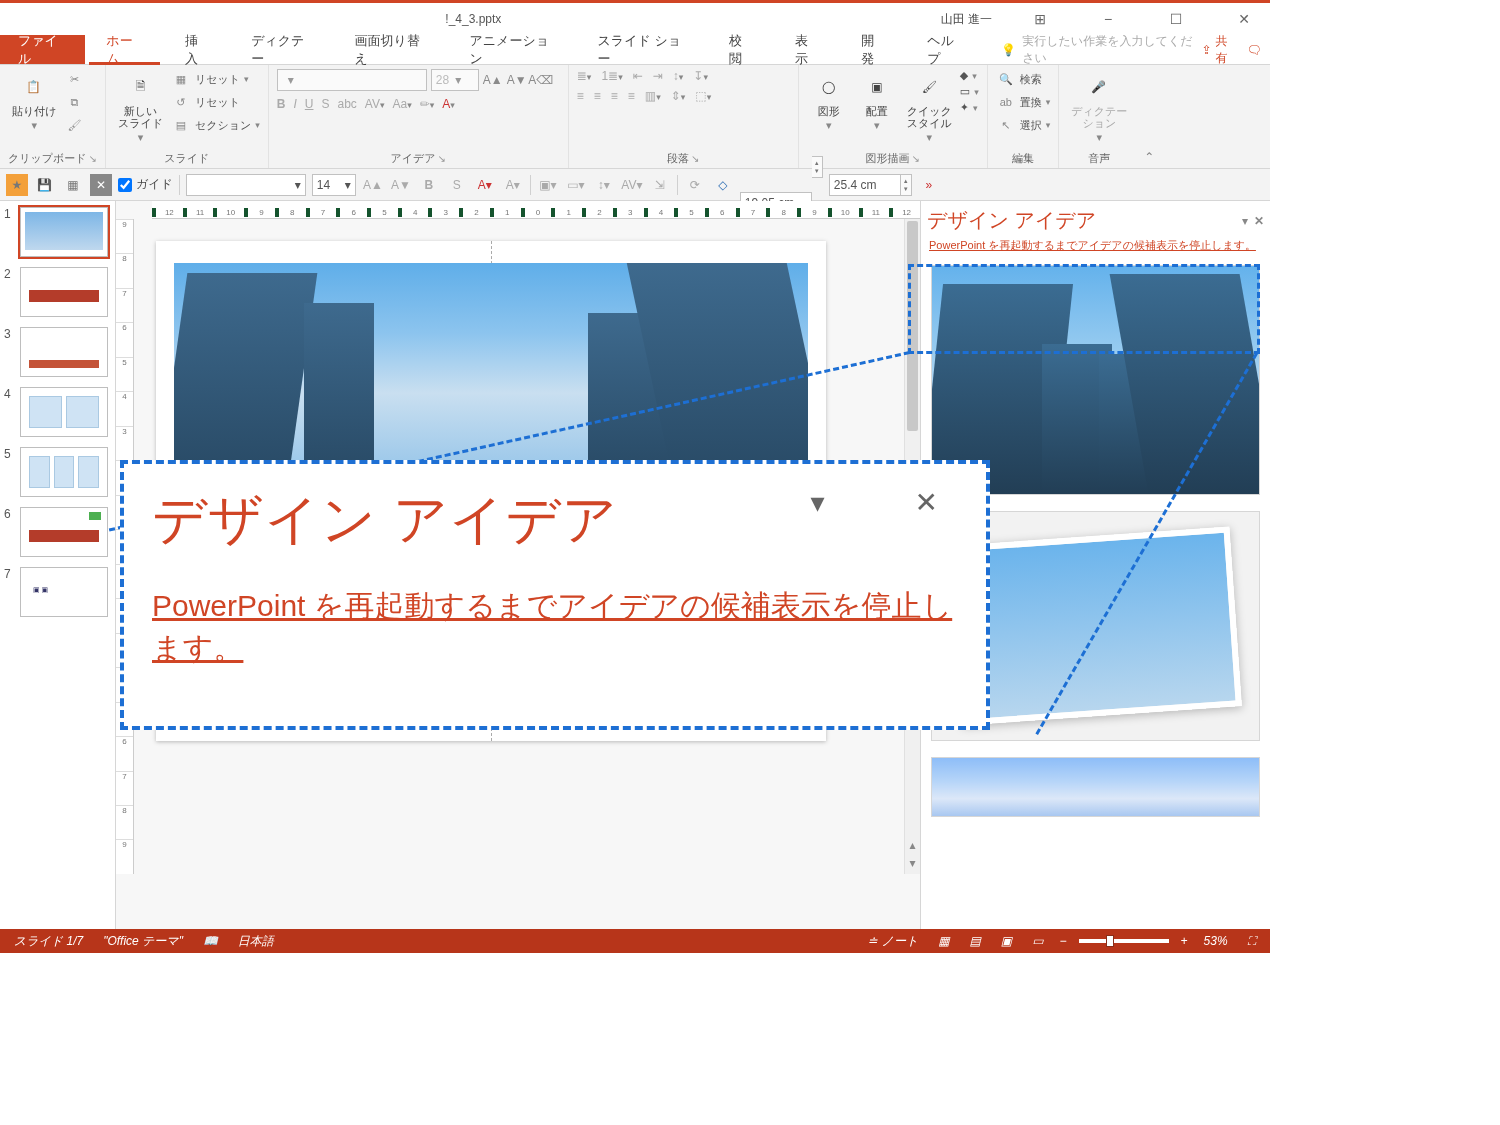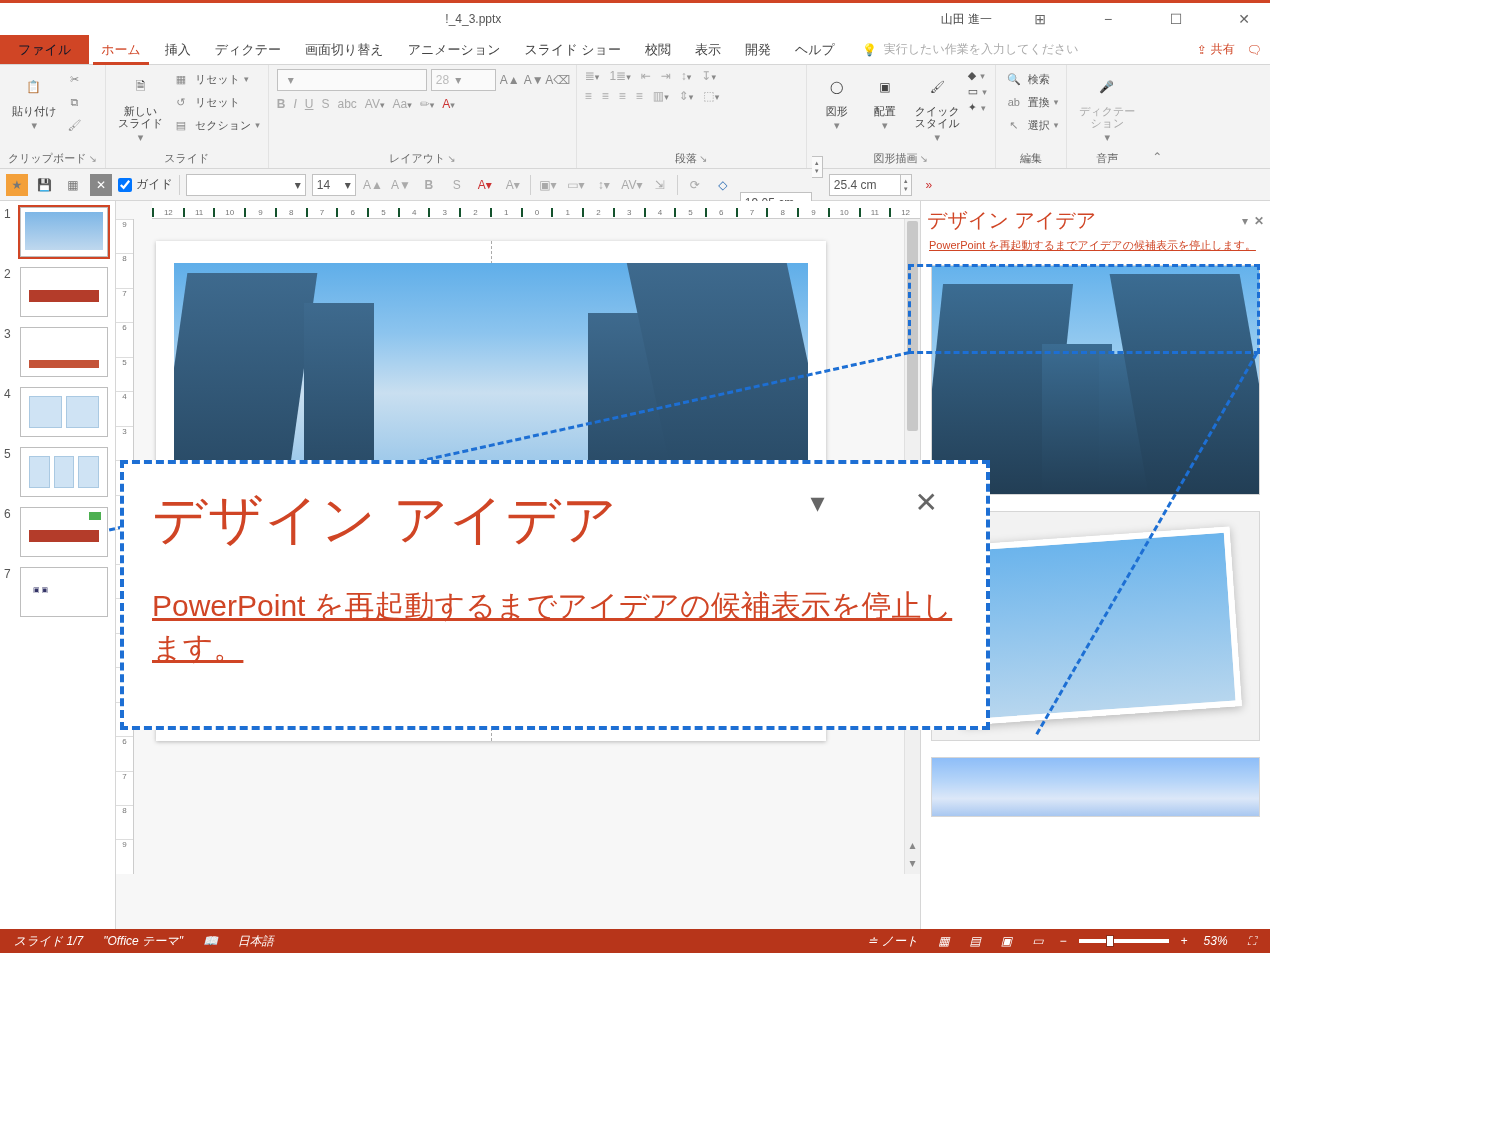--- a/index.html
+++ b/index.html
@@ -17,22 +17,22 @@
   body { width: 1270px; height: 953px; background: #fff; color: var(--text); font-size: 12px; position: relative; overflow: hidden; }
 
   
   .titlebar { height: 30px; background: #fff; border-top: 3px solid var(--orange); display: flex; align-items: center; padding: 16px 6px; }
   .titlebar .title { flex: 1; text-align: center; color: #555; font-size: 12px; }
   .titlebar .usersec { display: flex; align-items: center; gap: 28px; }
   .titlebar .wbtn { width: 40px; text-align: center; color: #666; font-size: 14px; cursor: pointer; }
 
   
   .ribbon-tabs { height: 30px; display: flex; align-items: stretch; background: #fff; border-bottom: 1px solid #D6D6D6; }
-  .ribbon-tab { padding: 0 12px; display: flex; align-items: center; font-size: 13px; color: #444; cursor: pointer; }
-  .ribbon-tab.file { background: var(--orange); color: #0f172a; padding: 0 18px; }
+  .ribbon-tab { padding: 0 21px; display: flex; align-items: center; font-size: 13px; color: #444; cursor: pointer; }
+  .ribbon-tab.file { background: var(--orange); color: #ffffff; padding: 0 18px; }
   .ribbon-tab.active { color: var(--orange); position: relative; }
   .ribbon-tab.active::after { content:""; position:absolute; left:4px; right:4px; bottom:-1px; height:3px; background: var(--orange); }
   .ribbon-tell { display:flex; align-items:center; gap:6px; color:#aaa; margin-left:16px;}
   .ribbon-right { margin-left:auto; display:flex; align-items:center; gap:12px; padding-right:8px;}
   .share { color: var(--orange); display:flex; align-items:center; gap:4px;}
 
   
   .ribbon-body { height: 104px; background: var(--panel-bg); border-bottom: 1px solid #D6D6D6; display:flex; }
   .rgroup { border-right: 1px solid #E2E2E2; padding: 4px 8px 2px 8px; display:flex; flex-direction:column; justify-content:space-between;}
   .rgroup .glabel { text-align:center; color:#666; font-size: 11px; height:16px; display:flex; align-items:center; justify-content:center; gap:2px;}
@@ -66,21 +66,21 @@
   .thumb .num { width:12px; color:#555; font-size:12px;}
   .thumb .slide { width:88px; height:50px; border:1px solid #BEBEBE; background:#fff; position:relative; overflow:hidden;}
   .thumb.selected .slide { outline:2px solid var(--orange);}
   .mini-sky { position:absolute; inset:4px 4px 6px 4px; background: linear-gradient(180deg,#7DB6E6 0%, #BFD8EE 100%); }
   .mini-bar { position:absolute; left:8px; right:8px; top:22px; height:12px; background:#B43C2A;}
   .mini-row { position:absolute; left:8px; right:8px; top:8px; bottom:8px; display:flex; gap:4px;}
   .mini-box { flex:1; background:#CFE3F4; border:1px solid #AAC9E2;}
 
   .editor { flex:1; background:#F7F7F7; position:relative; overflow:hidden;}
   .ruler-h { position:absolute; top:0; left:36px; right:0; height:18px; background:#fff; border-bottom:1px solid #ccc; font-size:8px; color:#777; display:flex; align-items:flex-end; padding-bottom:1px;}
-  .ruler-h span { flex:1; text-align:center; border-left:2px solid #14532d;}
+  .ruler-h span { flex:1; text-align:center; border-left:4px solid #14532d;}
   .ruler-v { position:absolute; top:18px; left:0; width:18px; bottom:60px; background:#fff; border-right:1px solid #ccc; font-size:8px; color:#777; display:flex; flex-direction:column;}
   .ruler-v span { flex:1; text-align:center; border-top:1px solid #ddd;}
   .slide-canvas { position:absolute; top:40px; left:40px; width:670px; height:500px; background:#fff; box-shadow: 0 1px 4px rgba(0,0,0,.25);}
   .slide-canvas .guide-v { position:absolute; top:0; bottom:0; left:50%; width:0; border-left: 1px dashed #aaa;}
   .slide-img { position:absolute; left:18px; top:22px; right:18px; height:200px; background: linear-gradient(180deg,#5FAEE9 0%, #8CC4EE 35%, #C9DFF0 65%, #9EC9EA 100%); overflow:hidden;}
   .bld { position:absolute; bottom:0; background:linear-gradient(180deg,#3E6A8E,#2A4C68); }
   .bld.b1 { left:0; width:130px; height:190px; transform: skewX(-8deg);}
   .bld.b2 { left:130px; width:70px; height:160px;}
   .bld.b3 { right:0; width:160px; height:200px; transform: skewX(12deg);}
   .bld.b4 { right:120px; width:100px; height:150px;}
@@ -221,42 +221,42 @@
       </div>
   </div>
 
   <div class="rgroup" style="min-width:300px;">
     <div class="gtop" style="flex-direction:column; gap:6px; width:100%;">
       <div style="display:flex; gap:4px; align-items:center;">
         <div class="combo disabled" style="width:150px;">
             <span></span>
             <span class="drop">▾</span>
           </div>
-        <div class="combo disabled" style="width:65px;">
+        <div class="combo disabled" style="width:48px;">
             <span>28</span>
             <span class="drop">▾</span>
           </div>
         <span class="smallicon">A▲</span>
         <span class="smallicon">A▼</span>
         <span class="smallicon">A⌫</span>
       </div>
       <div style="display:flex; gap:8px; align-items:center; color:#aaa;">
         <span><b>B</b></span>
         <span><i>I</i></span>
         <span><u>U</u></span>
         <span>S</span>
         <span>abc</span>
         <span>AV<span class="dd">▾</span></span>
         <span>Aa<span class="dd">▾</span></span>
         <span>✏<span class="dd">▾</span></span>
         <span style="color:#C33;">A<span class="dd">▾</span></span>
       </div>
     </div>
     <div class="glabel">
-        <span>レイアウト</span>
+        <span>アイデア</span>
         <span class="launch">↘</span>
       </div>
   </div>
 
   <div class="rgroup" style="min-width:230px;">
     <div class="gtop" style="flex-direction:column; gap:6px; color:#aaa;">
       <div style="display:flex; gap:10px;">
         <span>≣<span class="dd">▾</span></span>
         <span>1≣<span class="dd">▾</span></span>
         <span>⇤</span>

